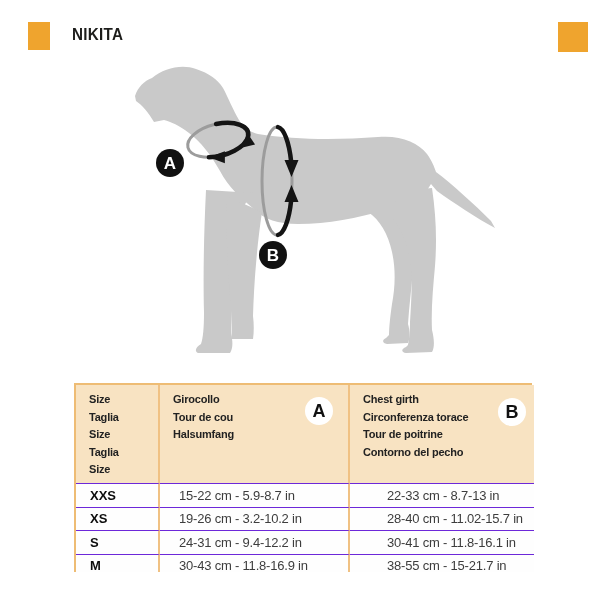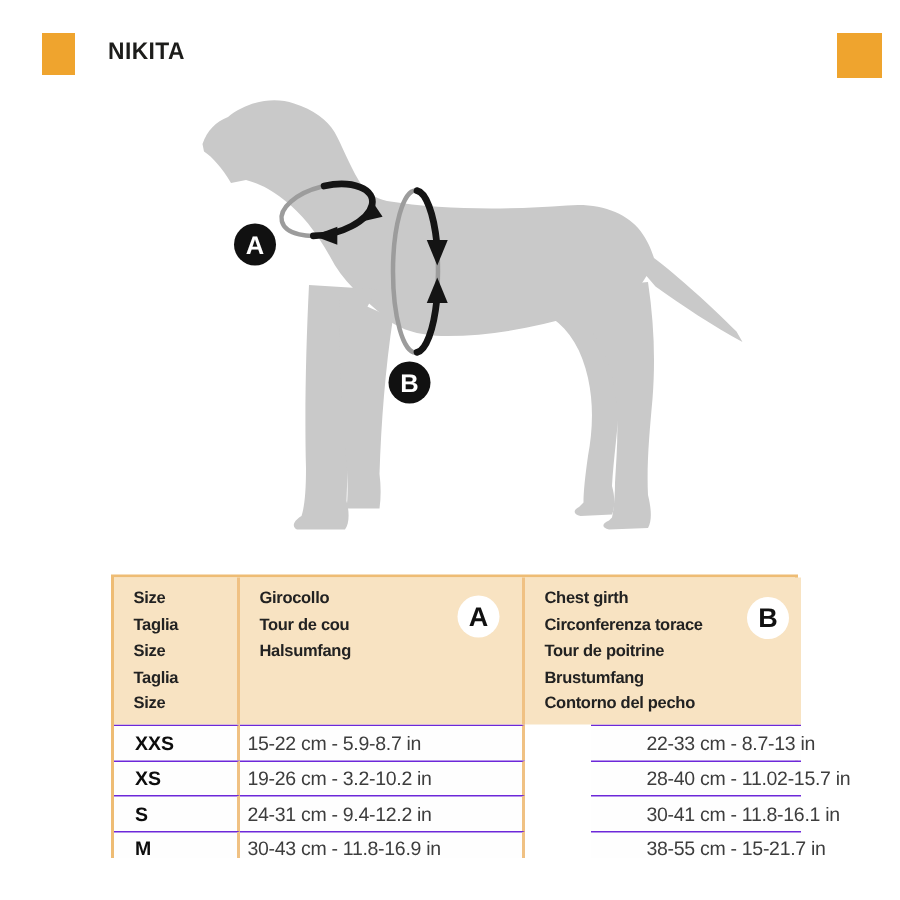--- a/index.html
+++ b/index.html
@@ -22,22 +22,22 @@
     position:absolute;left:74px;top:383px;width:458px;
     display:grid;grid-template-columns:84px 190px 184px;
     grid-template-rows:98px repeat(4,23.5px);
     border:2px solid #eebc74;box-sizing:border-box;background:#fff;
   }
   .th{background:#f8e3c2;padding:6px 0 0 13px;position:relative;box-sizing:border-box;}
   .th .hl{font-size:11px;line-height:17.6px;font-weight:700;color:#222;letter-spacing:-.2px;white-space:nowrap;}
   .colsep{border-right:2px solid #f0c183;}
   .td{display:flex;align-items:center;border-top:1px solid #6d28d9;box-sizing:border-box;background:#fefefe;}
   .td.size{font-size:13px;font-weight:700;color:#0d0d0d;padding-left:14px;}
-  .td.val{font-size:13px;color:#3d3d3d;padding-left:5px;letter-spacing:-.2px;white-space:nowrap;}
-  .td.val.chest{padding-left:37px;margin-left:44px;}
+  .td.val{font-size:13px;color:#3d3d3d;padding-left:19px;letter-spacing:-.2px;white-space:nowrap;}
+  .td.val.chest{padding-left:37px;}
   .hdr-badge{
     position:absolute;width:28px;height:28px;border-radius:50%;background:#ffffff;
     display:flex;align-items:center;justify-content:center;
     font-size:18px;font-weight:700;color:#111;
   }
   #badge-a-hdr{left:145px;top:12px;}
   #badge-b-hdr{left:148px;top:13px;}
 </style>
 </head>
 <body>
@@ -114,21 +114,20 @@
     <div class="th colsep">
       <div class="hl">Girocollo</div>
       <div class="hl">Tour de cou</div>
       <div class="hl">Halsumfang</div>
       <div class="hdr-badge" id="badge-a-hdr">A</div>
     </div>
     <div class="th">
       <div class="hl">Chest girth</div>
       <div class="hl">Circonferenza torace</div>
       <div class="hl">Tour de poitrine</div>
-      <div class="hl">Brustumfang</div>
       <div class="hl">Contorno del pecho</div>
       <div class="hdr-badge" id="badge-b-hdr">B</div>
     </div>
 
     <div class="td size colsep">XXS</div>
     <div class="td val colsep">15-22 cm - 5.9-8.7 in</div>
     <div class="td val chest">22-33 cm - 8.7-13 in</div>
 
     <div class="td size colsep">XS</div>
     <div class="td val colsep">19-26 cm - 3.2-10.2 in</div>

